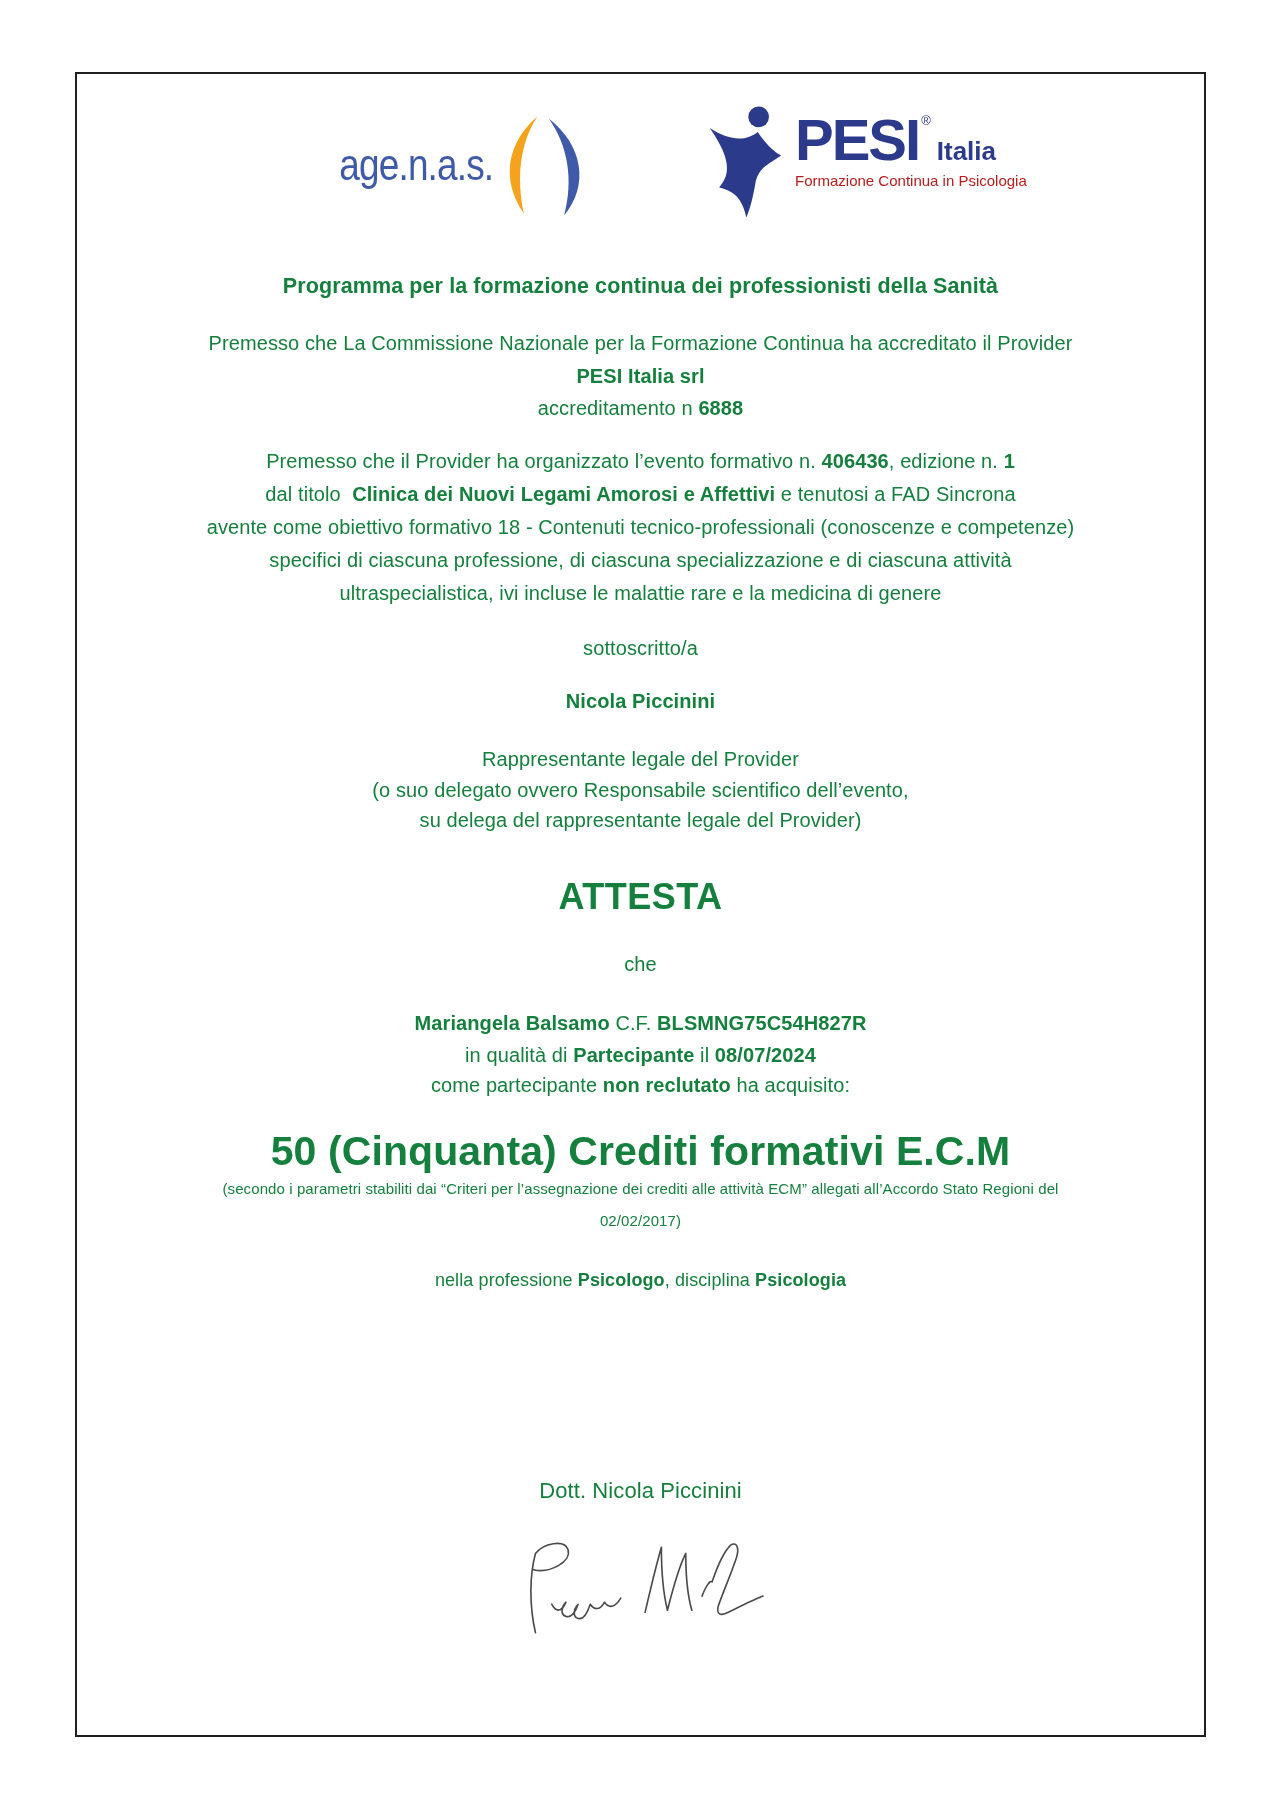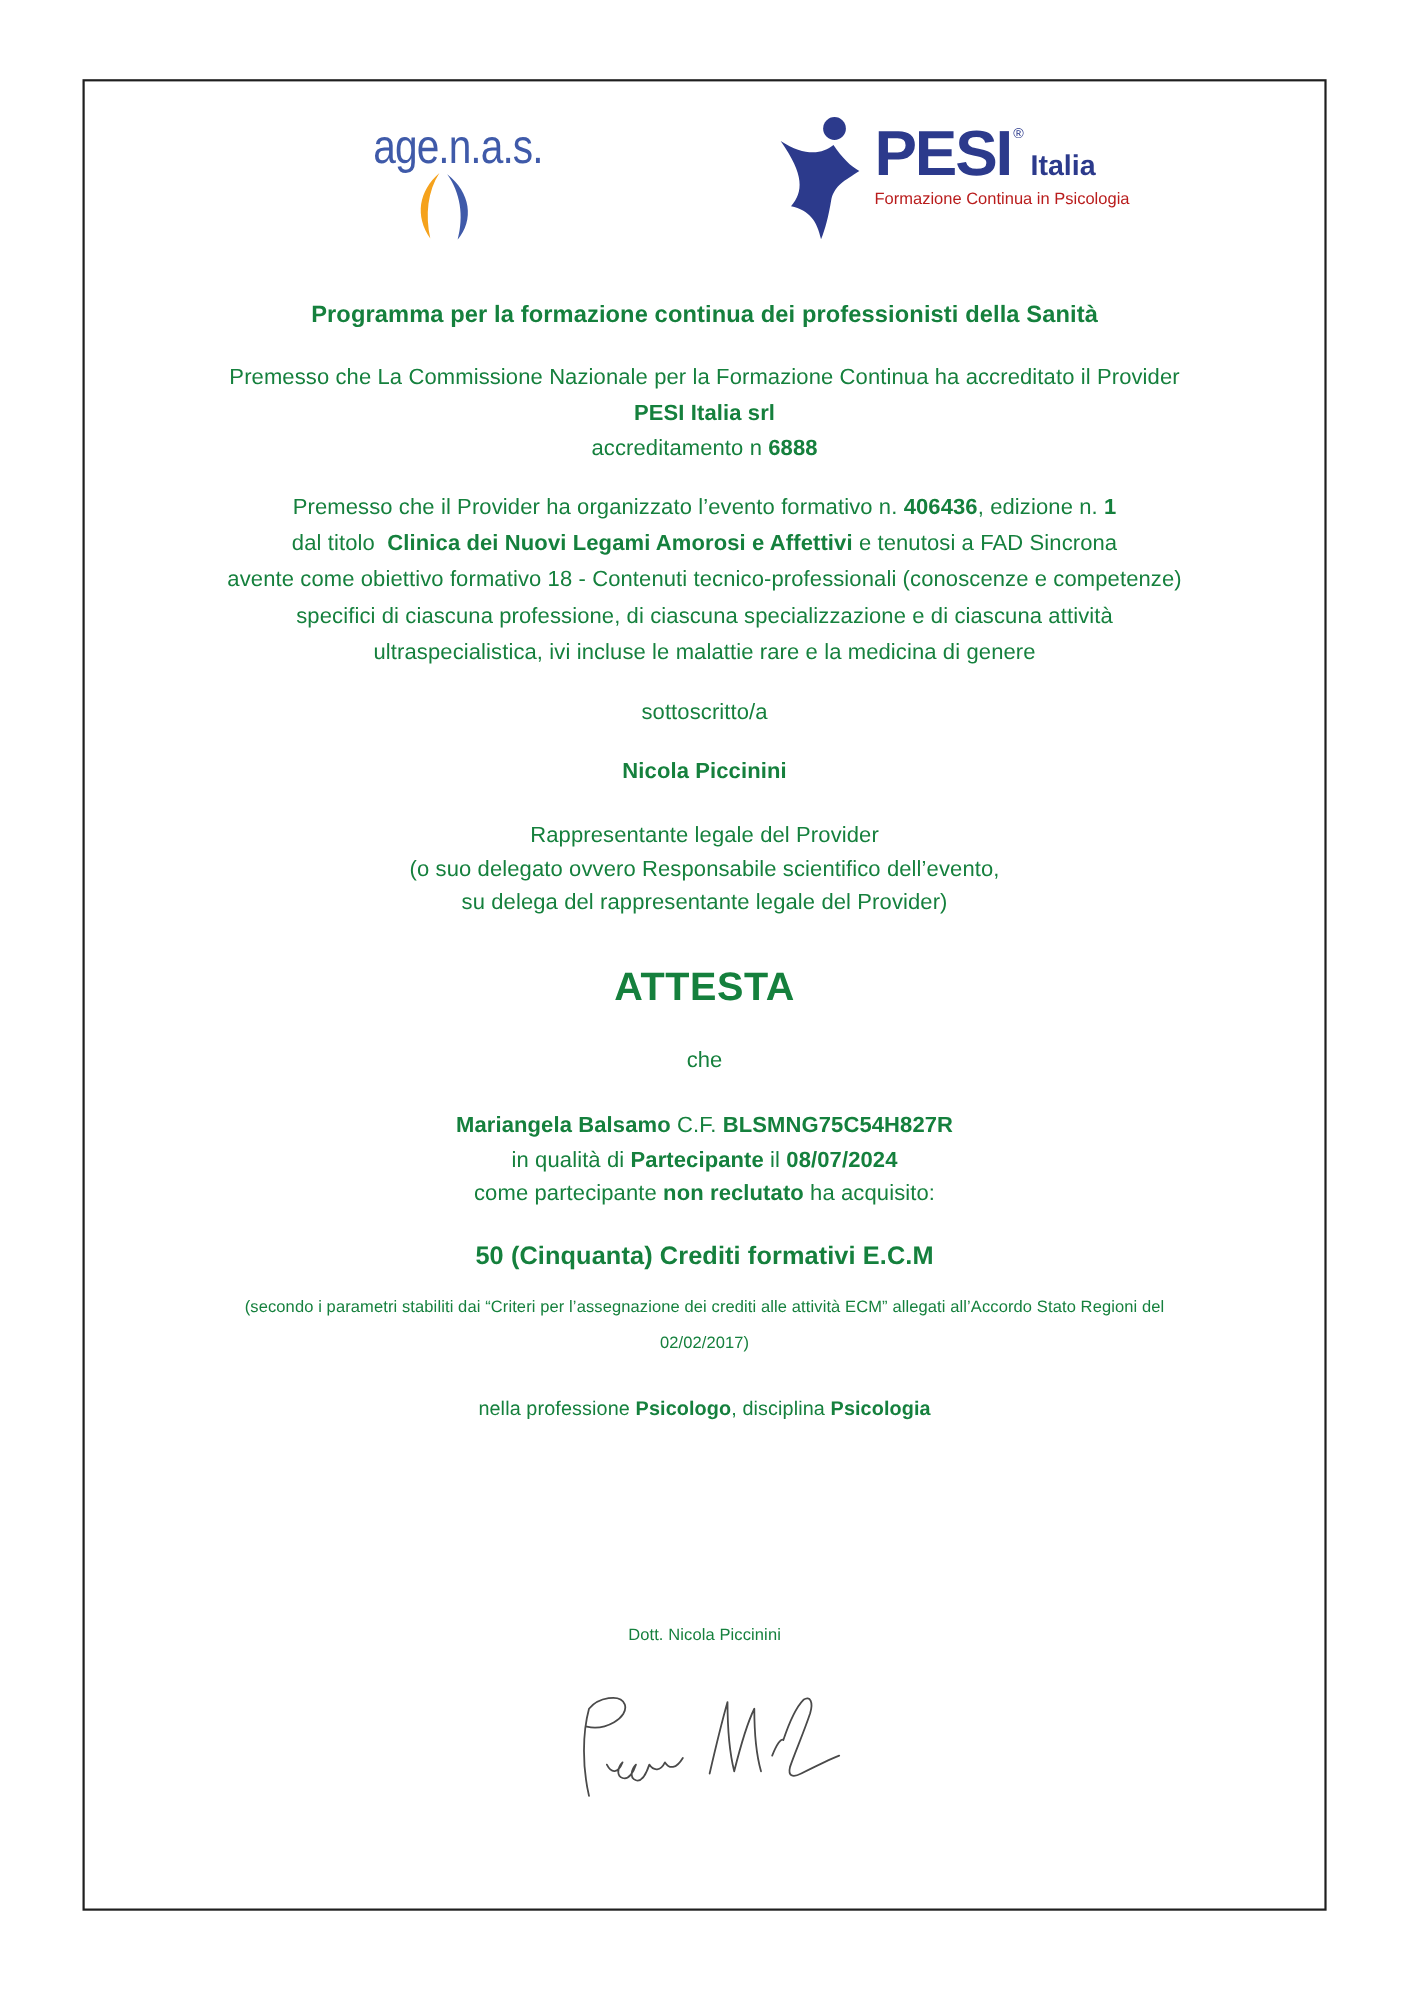--- a/index.html
+++ b/index.html
@@ -13,28 +13,28 @@
     border:2px solid #1f1f1f; background:#ffffff;
   }
   .line {
     position:absolute; left:0; right:0; text-align:center;
     white-space:pre-wrap; color:#15803d; letter-spacing:0.1px;
   }
   .b { font-weight:bold; }
   .fs20 { font-size:20px; }
   .fs21b { font-size:21.5px; font-weight:bold; }
   .fs36b { font-size:36px; font-weight:bold; letter-spacing:0.5px; }
-  .fs33b { font-size:23px; font-weight:bold; }
+  .fs33b { font-size:41px; font-weight:bold; }
   .fs15 { font-size:15px; }
   .fs18 { font-size:18px; }
-  .fs17 { font-size:15px; }
+  .fs17 { font-size:22px; }
   .fs22b { font-size:22px; font-weight:bold; }
 
   
-  .agenas { position:absolute; left:233px; top:38px; height:106px; display:flex; align-items:center;flex-direction:column; }
+  .agenas { position:absolute; left:233px; top:38px; height:106px; display:flex; align-items:center; }
   .agenas-word {
     font-size:44px; color:#3f5aa9; letter-spacing:-1px;
     transform:scaleX(0.84); transform-origin:right center;
     display:inline-block; line-height:1;
   }
   .agenas-svg { width:96px; height:104px; margin-left:2px; display:block; }
 
   
   .pesi { position:absolute; left:628px; top:30px; height:116px; display:flex; align-items:flex-start; }
   .pesi-fig { width:80px; height:116px; display:block; }

